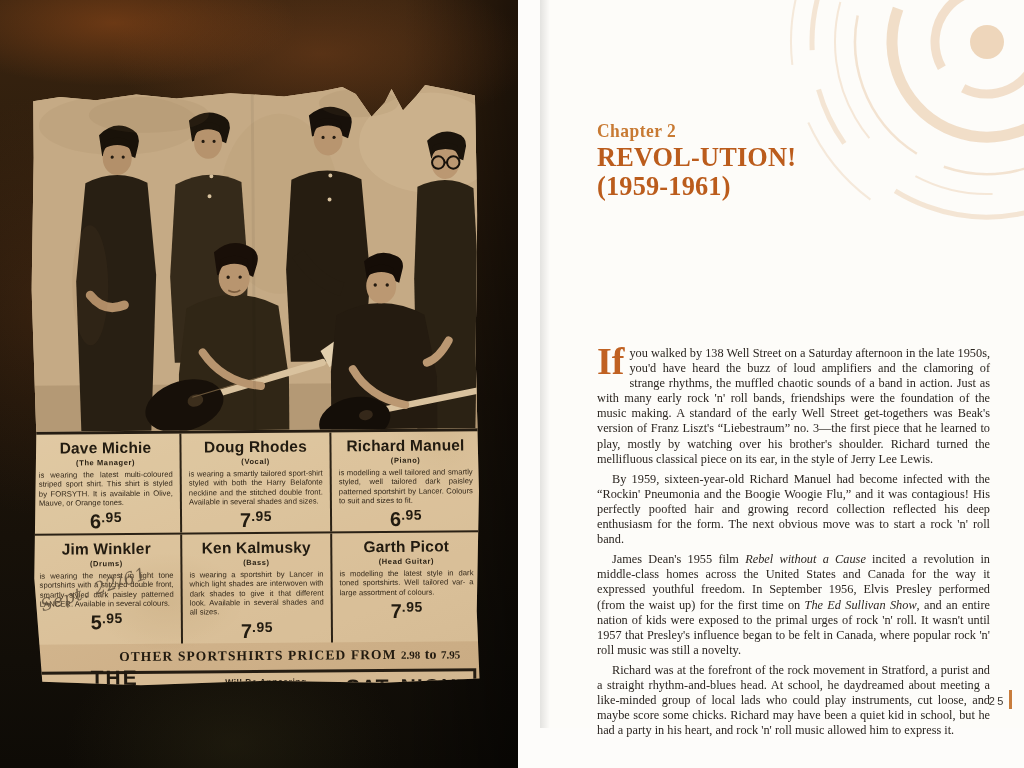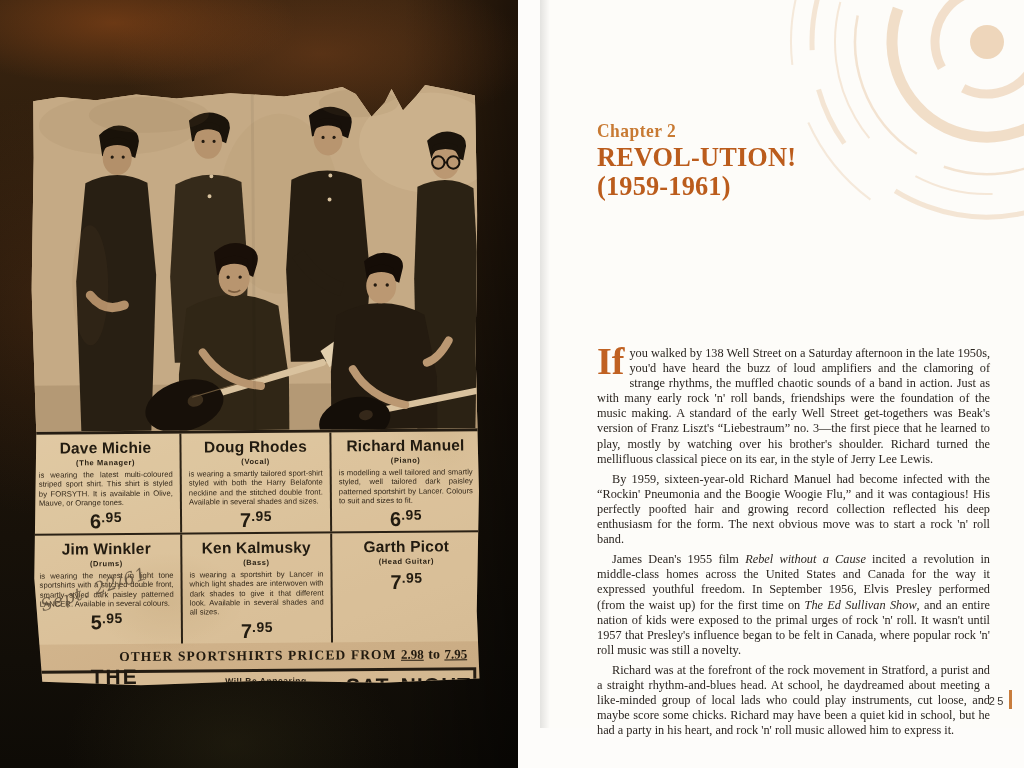--- a/index.html
+++ b/index.html
@@ -47,21 +47,21 @@
   .ad-name{ font:bold 15.5px/17px "Liberation Sans", sans-serif; text-align:center; color:#221b10; letter-spacing:.2px; }
   .ad-role{ font:bold 7.5px/9px "Liberation Sans", sans-serif; text-align:center; color:#2a2114; margin:2px 0 3px; letter-spacing:.6px;}
   .ad-desc{ font:7.7px/9.3px "Liberation Sans", sans-serif; text-align:justify; color:#33281a; }
   .ad-price{ text-align:center; font:bold 20px/18px "Liberation Sans", sans-serif; color:#221b10; margin-top:1px;}
   .ad-price sup{ font-size:14px; vertical-align:6px; letter-spacing:.5px;}
 
   .other-line{
     padding:5px 6px 5px 86px; color:#221a0f; white-space:nowrap;
     font:bold 13.5px/15px "Liberation Serif", serif; letter-spacing:1.1px;
   }
-  .other-line .amt{ font-size:13px; letter-spacing:0;text-decoration:underline; }
+  .other-line .amt{ font-size:11px; letter-spacing:0; }
   .other-line .to-word{ font-size:14px; letter-spacing:0;margin-top:16px; }
 
   .handwriting{
     position:absolute; left:6px; top:496px; transform:rotate(-17deg);
     font:italic 17px/17px "DejaVu Serif", serif; color:#5d4f3c; opacity:.85;
     letter-spacing:1px; pointer-events:none;
   }
 
   .banner{
     margin:1px 5px 0 5px; border:3px solid #241c12; display:flex; align-items:center;
@@ -218,20 +218,21 @@
             </div>
             <div class="ad-cell">
               <div class="ad-name">Ken Kalmusky</div>
               <div class="ad-role">(Bass)</div>
               <div class="ad-desc">is wearing a sportshirt by Lancer in which light shades are interwoven with dark shades to give it that different look. Available in several shades and all sizes.</div>
               <div class="ad-price">7<sup>.95</sup></div>
             </div>
             <div class="ad-cell">
               <div class="ad-name">Garth Picot</div>
               <div class="ad-role">(Head Guitar)</div>
+              <div class="ad-desc">is modelling the latest style in dark toned sportshirts. Well tailored var- a large assortment of colours.</div>
               <div class="ad-price">7<sup>.95</sup></div>
             </div>
           </div>
       </div>
 
       <div class="other-line">
         <span>OTHER SPORTSHIRTS PRICED FROM</span>
         <span class="amt">2.98</span>
         <span class="to-word">to</span>
         <span class="amt">7.95</span>

